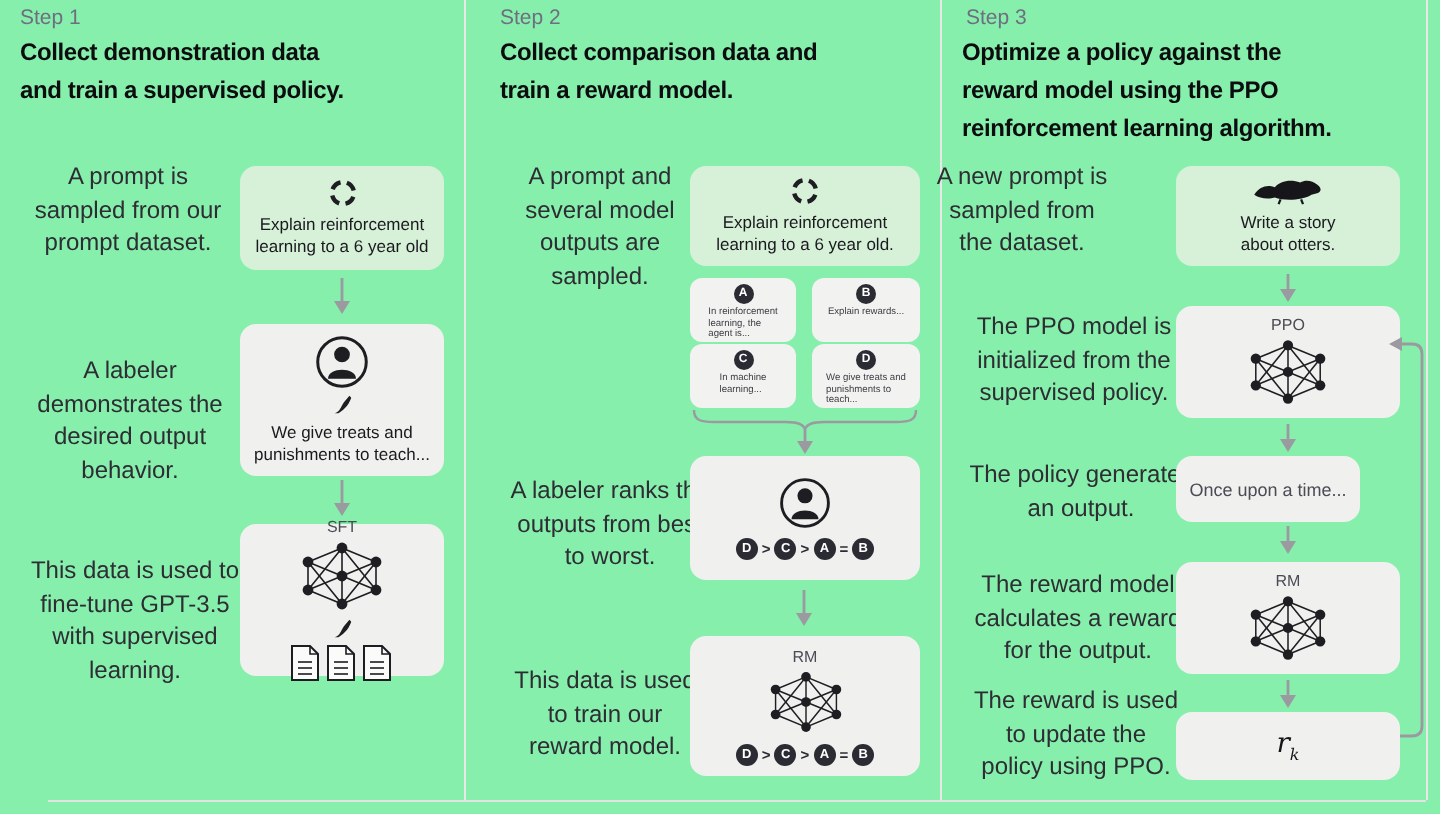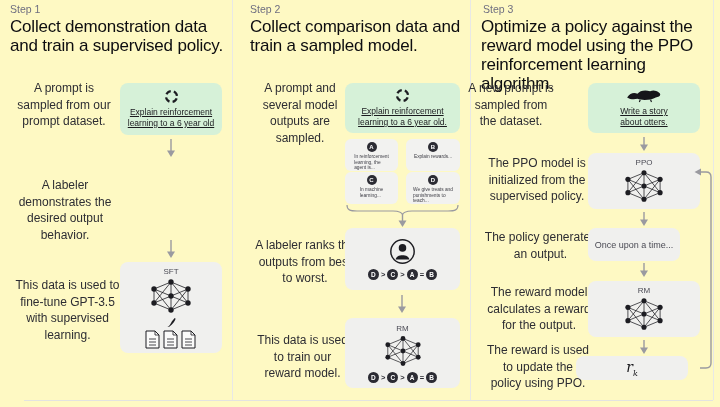--- a/index.html
+++ b/index.html
@@ -1,29 +1,29 @@
 <!DOCTYPE html>
 <html><head>
 <meta charset="utf-8">
 <style>
   html,body{margin:0;padding:0;background:#fff;}
   .canvas{
-    position:relative;width:720px;height:407px;background:#fef9c3;
+    position:relative;width:720px;height:407px;background:#86efac;
     font-family:"Liberation Sans","DejaVu Sans",sans-serif;
     color:#202123;overflow:hidden;
   }
   .vdiv{position:absolute;top:0;width:1px;height:400px;background:#e8e8e6;}
   .hdiv{position:absolute;left:24px;top:400px;width:689px;height:1px;background:#e3e3e1;}
   .step-label{position:absolute;font-size:10.5px;color:#6e6e80;}
-  .heading{position:absolute;font-size:17px;line-height:19px;font-weight:normal;color:#0d0d10;white-space:pre-line;letter-spacing:-0.2px;}
+  .heading{position:absolute;font-size:12px;line-height:19px;font-weight:bold;color:#0d0d10;white-space:pre-line;letter-spacing:-0.2px;}
   .caption{position:absolute;font-size:12px;line-height:16.5px;color:#2d2d33;white-space:pre-line;text-align:center;}
   .box{position:absolute;border-radius:8px;display:flex;flex-direction:column;align-items:center;justify-content:center;text-align:center;}
   .green{background:#d6f1d8;}
   .grey{background:#f0f0ee;}
-  .tinytext{font-size:8.5px;line-height:11px;color:#1a1a1e;white-space:pre-line;margin-top:3px;text-decoration:underline;}
+  .tinytext{font-size:8.5px;line-height:11px;color:#1a1a1e;white-space:pre-line;margin-top:3px;}
   .boxlabel{font-size:8px;color:#4b4b55;margin-bottom:1px;}
   .minibox{position:absolute;border-radius:6px;background:#f2f2f0;display:flex;flex-direction:column;align-items:center;padding-top:3px;overflow:hidden;}
   .miniletter{width:10px;height:10px;border-radius:50%;background:#2b2b33;color:#fff;font-size:6px;font-weight:bold;display:flex;align-items:center;justify-content:center;}
   .minitext{font-size:4.8px;line-height:5.6px;color:#3c3c44;white-space:pre-line;margin-top:2px;}
   .ranking{display:flex;align-items:center;gap:2px;margin-top:4px;}
   .rankc{width:11px;height:11px;border-radius:50%;background:#2b2b33;color:#fff;font-size:6.5px;font-weight:bold;display:flex;align-items:center;justify-content:center;}
   .ranksep{font-size:7.5px;color:#2b2b33;font-weight:bold;}
   .arrow{position:absolute;}
   .rk{font-family:"DejaVu Serif",serif;font-style:italic;font-size:14px;color:#16161a;}
   .rk sub{font-size:8px;}
@@ -62,34 +62,50 @@
         <line x1="5" y1="0" x2="5" y2="12" stroke="#9a9aa0" stroke-width="1.4"></line>
         <polygon points="1,11.5 9,11.5 5,18" fill="#9a9aa0"></polygon>
       </svg>
   </div>
 
   <div class="caption" style="left:10px;top:177px;width:110px">A labeler
 demonstrates the
 desired output
 behavior.</div>
 
+  <div class="box grey" style="left:120px;top:162px;width:102px;height:76px">
+    <span>
+      <svg width="28" height="28" viewBox="0 0 30 30">
+        <circle cx="15" cy="15" r="13" fill="none" stroke="#1d1d22" stroke-width="1.6"></circle>
+        <circle cx="15" cy="11" r="4.2" fill="#1d1d22"></circle>
+        <path d="M7.5,24 C7.5,17.5 22.5,17.5 22.5,24 L7.5,24 Z" fill="#1d1d22"></path>
+      </svg>
+    </span>
+    <span style="margin-top:2px">
+      <svg width="11" height="11" viewBox="0 0 12 12">
+          <path d="M1.5,10.5 C4.5,9.5 4.5,7.5 6.5,4.5 L9.5,1 L10.5,2 C9.5,5 7.5,8 3.5,10.5 Z" fill="#1d1d22"></path>
+        </svg>
+    </span>
+    <div class="tinytext">We give treats and
+punishments to teach...</div>
+  </div>
 
   <div class="arrow" style="left:166px;top:240px">
     <svg width="10" height="19" viewBox="0 0 10 19">
         <line x1="5" y1="0" x2="5" y2="12" stroke="#9a9aa0" stroke-width="1.4"></line>
         <polygon points="1,11.5 9,11.5 5,18" fill="#9a9aa0"></polygon>
       </svg>
   </div>
 
   <div class="caption" style="left:10px;top:277px;width:115px">This data is used to
 fine-tune GPT-3.5
 with supervised
 learning.</div>
 
-  <div class="box grey" style="left:120px;top:262px;width:102px;height:91px">
+  <div class="box grey" style="left:120px;top:262px;width:102px;height:76px">
     <div class="boxlabel">SFT</div>
     <span>
       <svg width="46" height="38" viewBox="0 0 46 38">
         <g stroke="#1d1d22" stroke-width="0.8">
           <line x1="6" y1="12" x2="23" y2="5"></line>
             <line x1="6" y1="12" x2="23" y2="19"></line>
             <line x1="6" y1="12" x2="23" y2="33"></line>
           <line x1="6" y1="26" x2="23" y2="5"></line>
             <line x1="6" y1="26" x2="23" y2="19"></line>
             <line x1="6" y1="26" x2="23" y2="33"></line>
@@ -139,21 +155,21 @@
           <line x1="40" y1="9" x2="47" y2="9"></line>
             <line x1="40" y1="12" x2="47" y2="12"></line>
             <line x1="40" y1="15" x2="47" y2="15"></line>
         </g>
       </svg>
     </span>
   </div>
 
   <div class="step-label" style="left:250px;top:3px">Step 2</div>
   <div class="heading" style="left:250px;top:17px;width:215px">Collect comparison data and
-train a sampled model.</div>
+train a reward model.</div>
 
   <div class="caption" style="left:250px;top:80px;width:100px">A prompt and
 several model
 outputs are
 sampled.</div>
 
   <div class="box green" style="left:345px;top:83px;width:115px;height:50px">
     <span>
       <svg width="15" height="15" viewBox="0 0 15 15">
           <circle cx="7.5" cy="7.5" r="5.5" fill="none" stroke="#1d1d22" stroke-width="2.2" stroke-dasharray="5.4 3.2" transform="rotate(20 7.5 7.5)"></circle>
@@ -400,21 +416,21 @@
     <svg width="10" height="15" viewBox="0 0 10 15">
         <line x1="5" y1="0" x2="5" y2="8" stroke="#9a9aa0" stroke-width="1.4"></line>
         <polygon points="1,7.5 9,7.5 5,14" fill="#9a9aa0"></polygon>
       </svg>
   </div>
 
   <div class="caption" style="left:483px;top:342px;width:110px">The reward is used
 to update the
 policy using PPO.</div>
 
-  <div class="box grey" style="left:576px;top:356px;width:112px;height:24px">
+  <div class="box grey" style="left:588px;top:356px;width:112px;height:34px">
     <span class="rk"><span>r</span><sub>k</sub></span>
   </div>
 
   <div class="arrow" style="left:692px;top:166px">
     <svg width="24" height="212" viewBox="0 0 24 212">
       <path d="M8,202 L14,202 Q19,202 19,197 L19,11 Q19,6 14,6 L9,6" fill="none" stroke="#9a9aa0" stroke-width="1.4"></path>
       <polygon points="9,2.5 9,9.5 2.5,6" fill="#9a9aa0"></polygon>
     </svg>
   </div>
 

